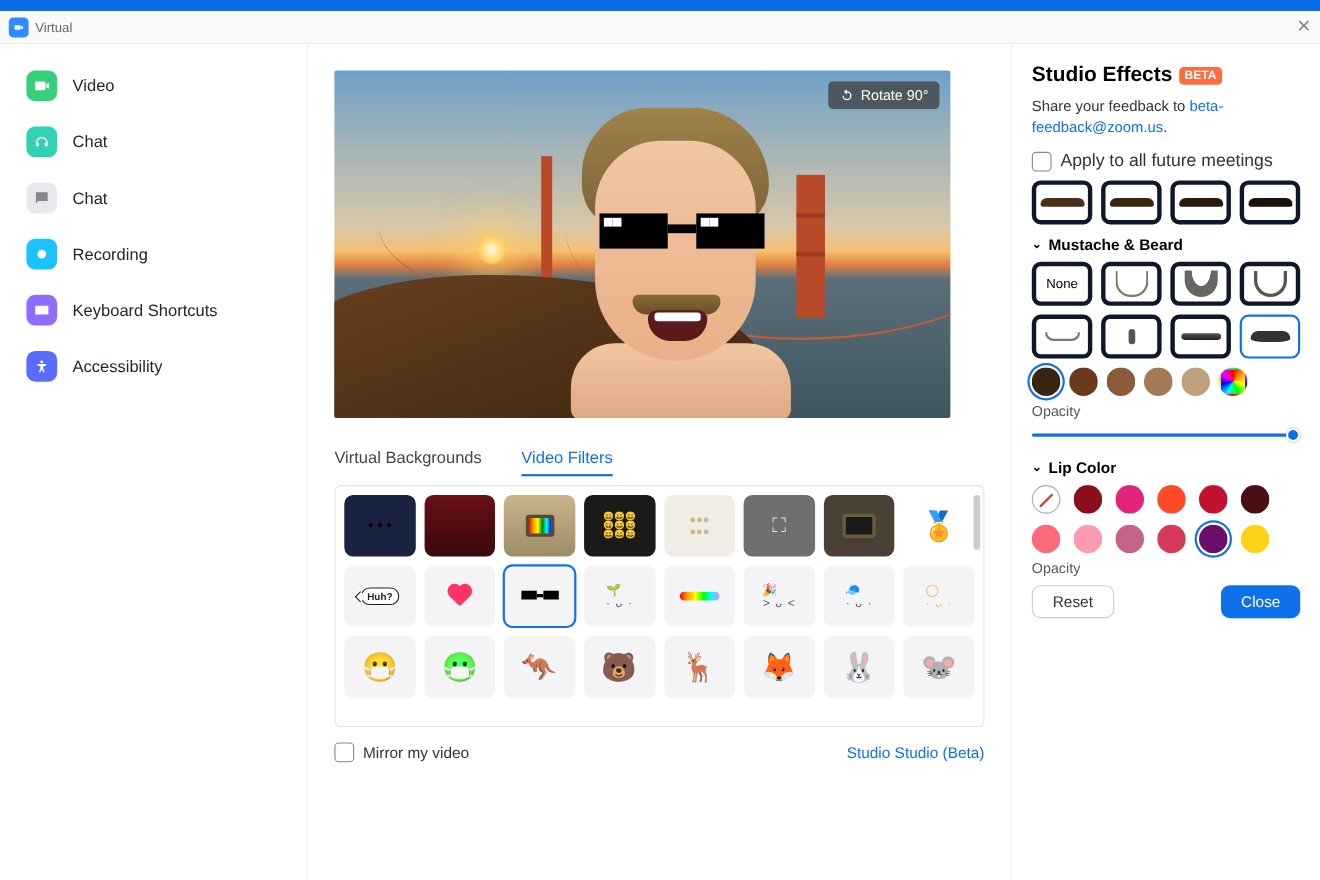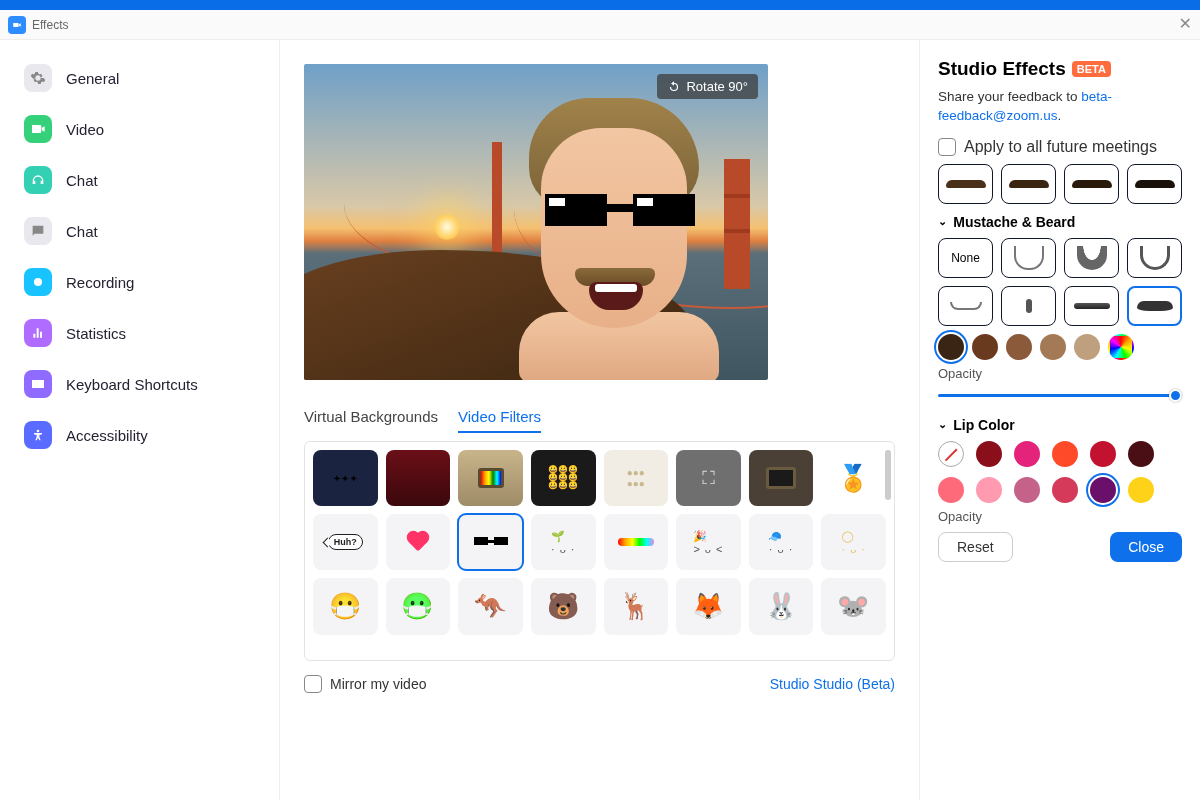--- a/index.html
+++ b/index.html
@@ -15,21 +15,21 @@
   .sidebar { width: 280px; border-right: 1px solid #eee; padding: 14px 10px; overflow:auto;}
   .nav-item { display:flex; align-items:center; gap:14px; padding:10px 14px; border-radius:10px; font-size:15px; color:#232333; cursor:pointer; margin-bottom:3px;}
   .nav-item.active { background:#0E71EB; color:#fff; font-weight:600;}
   .nav-icon { width:28px; height:28px; border-radius:8px; display:flex; align-items:center; justify-content:center; flex-shrink:0;}
   .nav-icon svg { width:16px; height:16px; fill:#fff;}
   .nav-item.active .nav-icon { background:#fff;}
   .nav-item.active .nav-icon svg { fill:#0E71EB;}
   
   .main { flex:1; display:flex; min-width:0;}
   .center { flex:1; padding:24px 24px 10px 24px; display:flex; flex-direction:column; min-width:0; border-right:1px solid #eee;}
-  .preview { position:relative; width: 464px; height:316px; border-radius:2px; overflow:hidden; background:linear-gradient(to bottom,#6fa0c8 0%,#d8c8a8 45%,#f5c070 52%,#e08040 56%,#5a6f7a 60%,#3f5560 100%); }
+  .preview { position:relative; width: 560px; height:316px; border-radius:2px; overflow:hidden; background:linear-gradient(to bottom,#6fa0c8 0%,#d8c8a8 45%,#f5c070 52%,#e08040 56%,#5a6f7a 60%,#3f5560 100%); }
   .sun { position:absolute; left:130px; top:150px; width:26px; height:26px; border-radius:50%; background:radial-gradient(circle,#fffbe0 0%,#ffd060 60%,rgba(255,200,80,0) 100%); box-shadow:0 0 30px 15px rgba(255,210,100,.6);}
   .bridge-tower { position:absolute; background:#b84a2a;}
   .bt1 { left:188px; top:78px; width:10px; height:120px;}
   .bt2 { left:420px; top:95px; width:26px; height:130px;}
   .bt2::before,.bt2::after{content:"";position:absolute;left:0;right:0;height:4px;background:#a03a1e;}
   .bt2::before{top:35px;} .bt2::after{top:70px;}
   .cable { position:absolute; border:2px solid #c85a38; border-top:none; border-left:none; border-right:none; border-radius:0 0 300px 300px/0 0 140px 140px;}
   .c1 { left:40px; top:60px; width:300px; height:150px;}
   .c2 { left:210px; top:75px; width:430px; height:170px;}
   .hill { position:absolute; left:-30px; bottom:-10px; width:420px; height:140px; background:linear-gradient(160deg,#6a4020,#3a2510); border-radius:40% 60% 0 0;}
@@ -39,42 +39,42 @@
   .neck { position:absolute; left:0px; bottom:-10px; width:200px; height:70px; background:linear-gradient(#f2c6a2,#dfa882); border-radius:40px 40px 10px 10px;}
   .glasses { position:absolute; left:26px; top:92px; width:150px; height:36px;}
   .lens { position:absolute; top:0; width:62px; height:32px; background:#000;}
   .lens.l{left:0;} .lens.r{right:0;}
   .bridgepx{position:absolute;left:62px;top:10px;width:26px;height:8px;background:#000;}
   .px{position:absolute;width:8px;height:8px;background:#fff;}
   .mouth{position:absolute;left:70px;top:180px;width:54px;height:28px;background:#5a1a1a;border-radius:10px 10px 26px 26px;}
   .teeth{position:absolute;left:6px;top:2px;width:42px;height:8px;background:#fff;border-radius:3px;}
   .stache{position:absolute;left:56px;top:166px;width:80px;height:18px;background:linear-gradient(#8a6a3a,#6a4e28);border-radius:20px 20px 46px 46px;}
   .rotate-btn { position:absolute; top:10px; right:10px; background:rgba(60,60,60,.75); color:#fff; font-size:13px; padding:5px 10px; border-radius:4px; display:flex; align-items:center; gap:5px;}
-  .tabs { display:flex; gap:20px; margin-top:28px; font-size:15px;}
+  .tabs { display:flex; gap:36px; margin-top:28px; font-size:15px;}
   .tab { padding-bottom:6px; color:#444; cursor:pointer;}
   .tab.active { color:#0E71EB; border-bottom:2px solid #0E71EB; font-weight:500;}
   .filter-box { margin-top:8px; border:1px solid #e3e3e3; border-radius:6px; padding:8px; height:220px; overflow:hidden; position:relative;}
   .filter-grid { display:grid; grid-template-columns:repeat(8,1fr); gap:8px;}
   .filter { aspect-ratio:1.15; background:#f4f4f6; border-radius:8px; display:flex; align-items:center; justify-content:center; font-size:22px; cursor:pointer; overflow:hidden; position:relative;}
   .filter.selected { outline:2px solid #0E71EB; outline-offset:-1px;}
   .scrollbar { position:absolute; right:3px; top:8px; width:6px; height:50px; background:#ccc; border-radius:3px;}
   .bottom-row { display:flex; align-items:center; justify-content:space-between; margin-top:14px; font-size:14px;}
   .checkbox-row { display:flex; align-items:center; gap:8px; color:#333;}
   .chk { width:18px; height:18px; border:1.5px solid #888; border-radius:4px;}
   .link { color:#0E71EB; cursor:pointer;}
   
   .right { width:280px; padding:18px 18px 10px 18px; overflow:auto; position:relative;}
   .right h2 { font-size:19px; display:flex; align-items:center; gap:6px; margin-bottom:8px;}
   .beta-badge { background:#ff6d3f; color:#fff; font-size:11px; font-weight:700; padding:2px 5px; border-radius:4px;}
   .feedback { font-size:13.5px; color:#333; margin-bottom:12px; line-height:1.4;}
   .feedback a { color:#0E71EB; text-decoration:none;}
   .section-title { display:flex; align-items:center; gap:6px; font-weight:600; font-size:14px; margin:10px 0 8px;}
   .chev { font-size:11px;}
   .swatch-grid { display:grid; grid-template-columns:repeat(4,1fr); gap:8px; margin-bottom:6px;}
-  .swatch { height:40px; border:1px solid #0f172a; border-radius:8px; display:flex; align-items:center; justify-content:center; font-size:12px; cursor:pointer; background:#fff;}
+  .swatch { height:40px; border:4px solid #0f172a; border-radius:8px; display:flex; align-items:center; justify-content:center; font-size:12px; cursor:pointer; background:#fff;}
   .swatch.sel { border:2px solid #0E71EB;}
   .brow { width:40px; height:8px; border-radius:8px 8px 3px 3px;}
   .beard { width:30px; height:24px;}
   .color-row { display:flex; gap:8px; flex-wrap:wrap; margin:8px 0 6px;}
   .color { width:26px; height:26px; border-radius:50%; cursor:pointer; border:2px solid transparent;}
   .color.sel { box-shadow:0 0 0 2px #fff,0 0 0 4px #0E71EB;}
   .color.rainbow { background:conic-gradient(red,orange,yellow,lime,cyan,blue,magenta,red);}
   .color.none { background:#fff; border:1.5px solid #aaa; position:relative;}
   .color.none::after { content:""; position:absolute; left:4px; right:4px; top:50%; height:1.5px; background:#d33; transform:rotate(-45deg);}
   .op-label { font-size:13px; color:#555; margin:4px 0;}
@@ -109,35 +109,27 @@
 </head>
 <body>
 
 <div class="window">
   <div class="titlebar">
     <div class="app-icon">
         <svg viewBox="0 0 24 24">
           <path d="M3 7h11a2 2 0 012 2v6a2 2 0 01-2 2H3V7zm14 3l4-2v8l-4-2v-4z"></path>
         </svg>
       </div>
-    <div class="title">Effects</div>
+    <div class="title">Virtual</div>
     <div class="close">✕</div>
   </div>
   <div class="body">
 
     <div class="sidebar">
       <div class="nav-item">
-          <div class="nav-icon" style="background:#e8e8ee">
-            <svg viewBox="0 0 24 24" style="fill:#888">
-              <path d="M12 8a4 4 0 100 8 4 4 0 000-8zm9 4a7 7 0 01-.1 1.2l2 1.6-2 3.4-2.4-.8a7 7 0 01-2 1.2l-.4 2.4h-4l-.4-2.4a7 7 0 01-2-1.2l-2.4.8-2-3.4 2-1.6A7 7 0 013 12a7 7 0 01.1-1.2l-2-1.6 2-3.4 2.4.8a7 7 0 012-1.2L7.9 3h4l.4 2.4a7 7 0 012 1.2l2.4-.8 2 3.4-2 1.6c.1.4.1.8.1 1.2z"></path>
-            </svg>
-          </div>
-          <span>General</span>
-        </div>
-      <div class="nav-item">
           <div class="nav-icon" style="background:#34d07a">
             <svg viewBox="0 0 24 24">
               <path d="M3 6h12a2 2 0 012 2v8a2 2 0 01-2 2H3V6zm15 4l4-2v8l-4-2v-4z"></path>
             </svg>
           </div>
           <span>Video</span>
         </div>
       <div class="nav-item">
           <div class="nav-icon" style="background:#34d0b4">
             <svg viewBox="0 0 24 24">
@@ -154,28 +146,20 @@
           </div>
           <span>Chat</span>
         </div>
       <div class="nav-item">
           <div class="nav-icon" style="background:#19c3ff">
             <svg viewBox="0 0 24 24">
               <circle cx="12" cy="12" r="6"></circle>
             </svg>
           </div>
           <span>Recording</span>
-        </div>
-      <div class="nav-item">
-          <div class="nav-icon" style="background:#b06bff">
-            <svg viewBox="0 0 24 24">
-              <path d="M5 13h3v6H5v-6zm5-8h3v14h-3V5zm5 5h3v9h-3v-9z"></path>
-            </svg>
-          </div>
-          <span>Statistics</span>
         </div>
       <div class="nav-item">
           <div class="nav-icon" style="background:#8f6bff">
             <svg viewBox="0 0 24 24">
               <path d="M3 6h18v12H3V6zm3 3h2v2H6V9zm4 0h2v2h-2V9zm4 0h2v2h-2V9zM7 13h10v2H7v-2z"></path>
             </svg>
           </div>
           <span>Keyboard Shortcuts</span>
         </div>
       <div class="nav-item">

